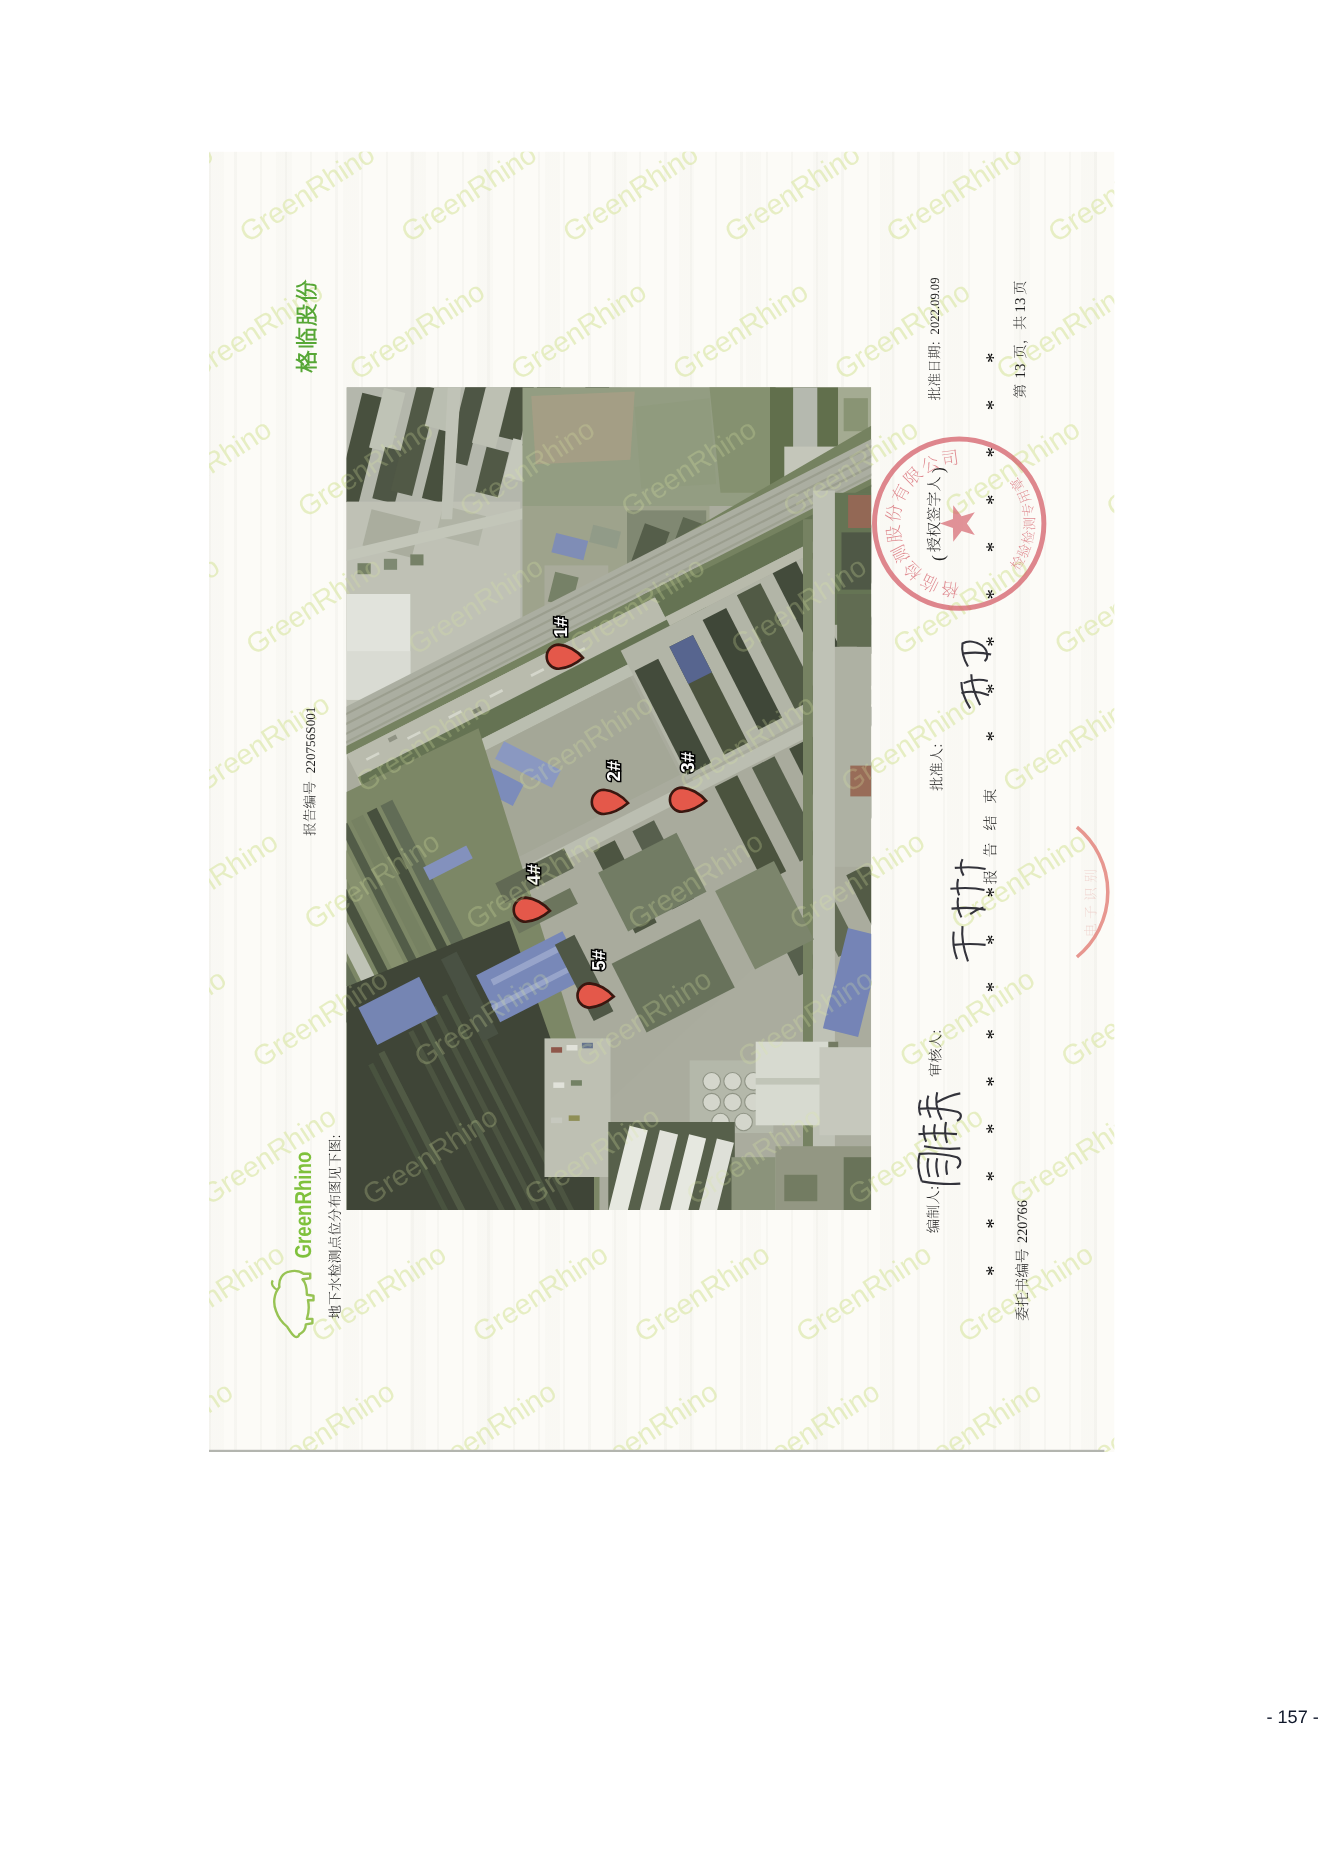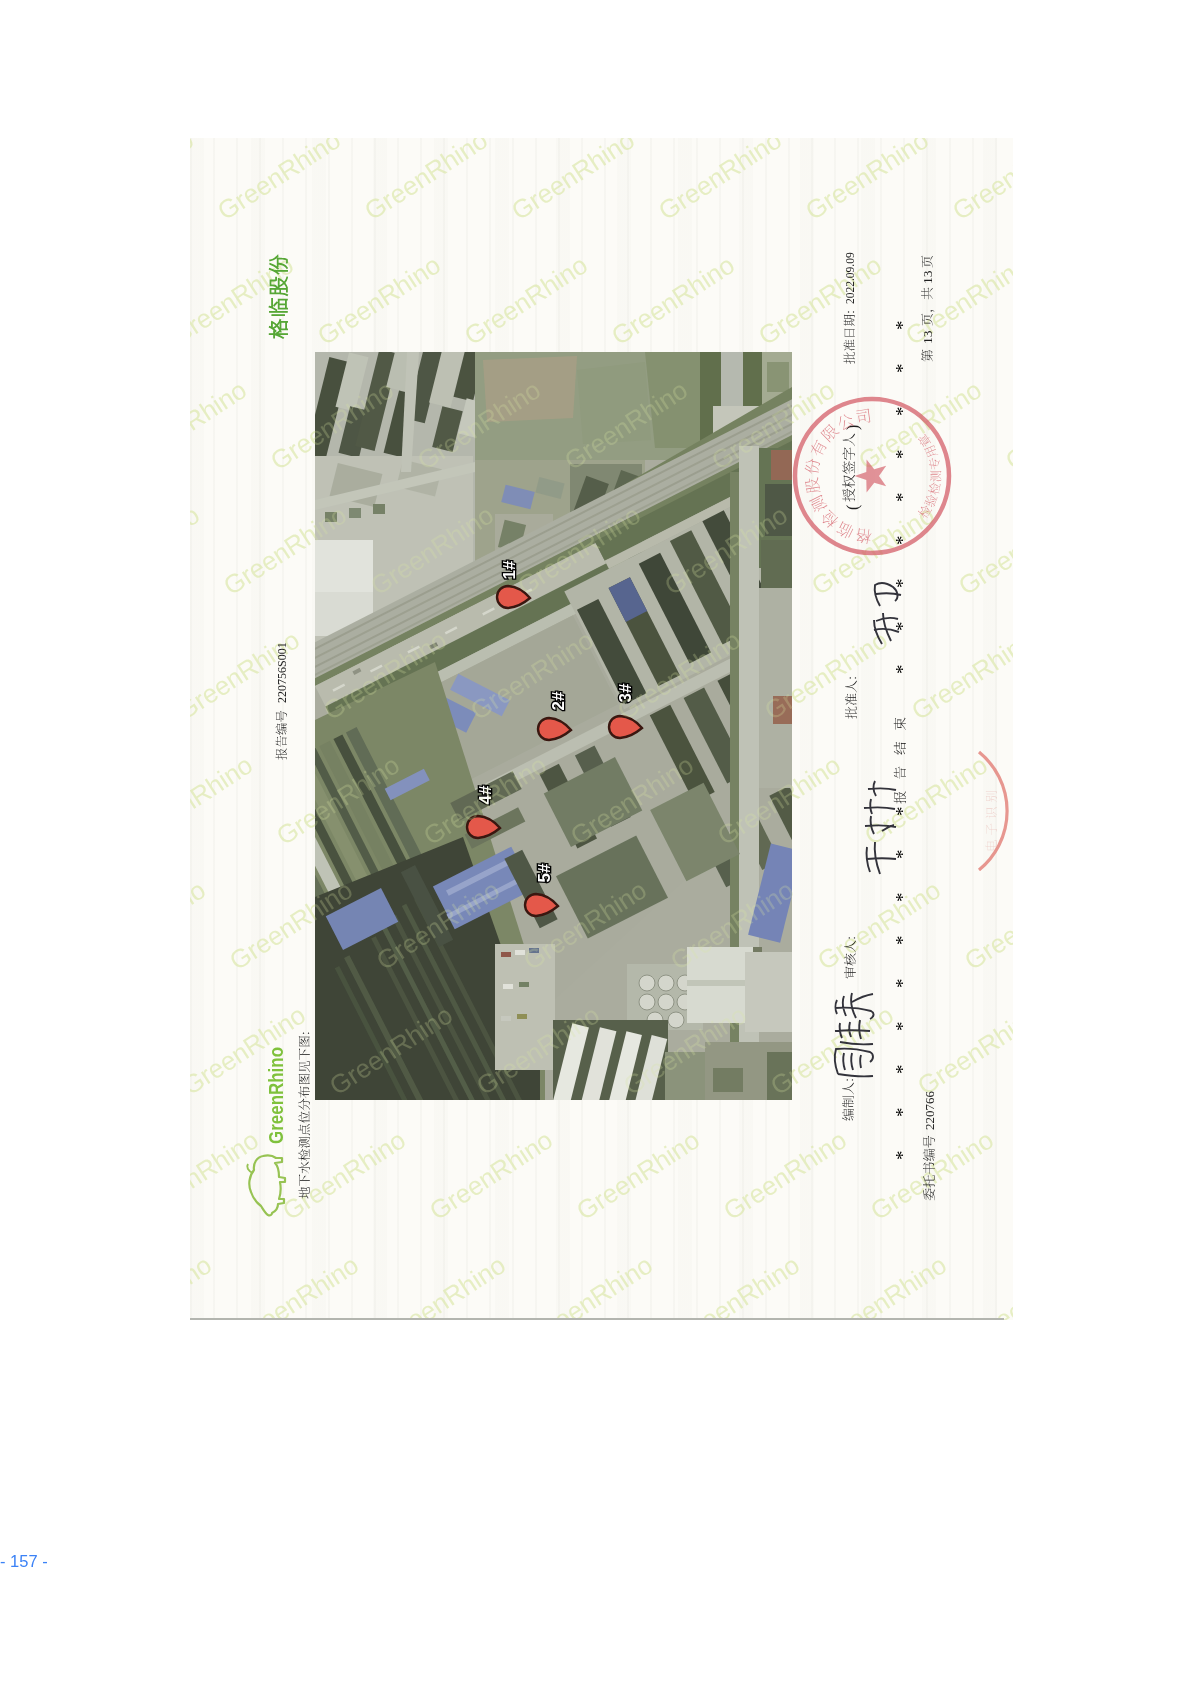--- a/index.html
+++ b/index.html
@@ -499,13 +499,13 @@
 <div style="position:absolute;left:279px;top:900px;width:130px;font-family:'Liberation Sans',sans-serif;font-size:26px;font-weight:normal;color:#d9e6a2;opacity:0.25;transform:rotate(-33deg);white-space:nowrap">GreenRhino</div>
 <div style="position:absolute;left:426px;top:900px;width:130px;font-family:'Liberation Sans',sans-serif;font-size:26px;font-weight:normal;color:#d9e6a2;opacity:0.25;transform:rotate(-33deg);white-space:nowrap">GreenRhino</div>
 <div style="position:absolute;left:573px;top:900px;width:130px;font-family:'Liberation Sans',sans-serif;font-size:26px;font-weight:normal;color:#d9e6a2;opacity:0.25;transform:rotate(-33deg);white-space:nowrap">GreenRhino</div>
 
 </div>
     </div>
 
 <div style="position:absolute;left:0;top:1180px;width:814px;height:2px;background:#b3b5af"></div>
 </div>
 
-<div style="position:absolute;left:0;top:1552px;width:1199px;text-align:left;font-family:'Liberation Sans',sans-serif;font-size:16.5px;color:#3b82f6">- 157 -</div>
+<div style="position:absolute;left:0;top:1552px;width:1199px;text-align:right;font-family:'Liberation Sans',sans-serif;font-size:16.5px;color:#0f172a">- 157 -</div>
 
 </body></html>

